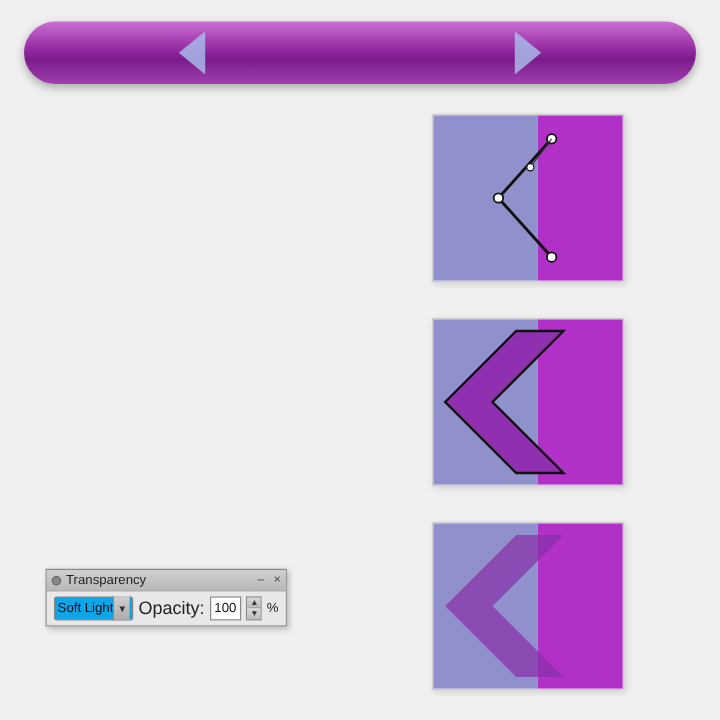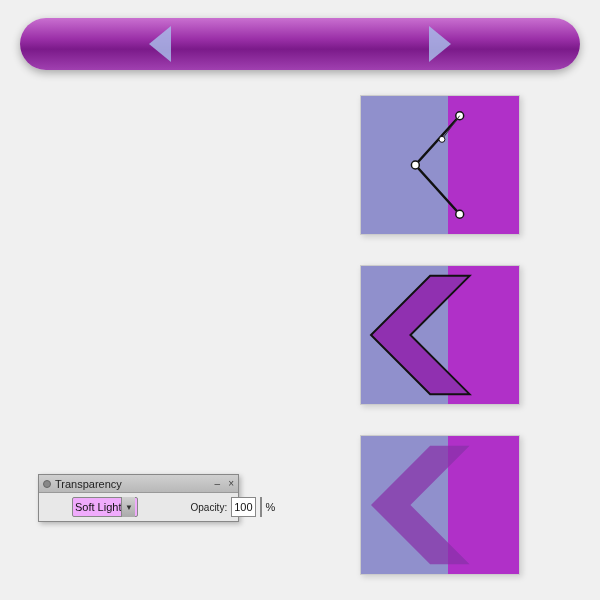--- a/index.html
+++ b/index.html
@@ -153,25 +153,24 @@
       padding: 4px 6px;
       gap: 4px;
       height: 28px;
       background: #e8e8e8;
     }
 
     .blend-select-wrapper {
       display: flex;
       align-items: center;
       border: 1px solid #888;
-      background: #f0abfc;
+      background: #0ea5e9;
       height: 20px;
       padding: 0 2px;
       border-radius: 2px;
-      margin-left: 27px;
     }
     .blend-select-text {
       font-size: 11px;
       color: #111;
       white-space: nowrap;
     }
     .blend-arrow {
       width: 14px; height: 20px;
       background: linear-gradient(to bottom, #d0d0d0, #aaa);
       border-left: 1px solid #888;
@@ -179,23 +178,22 @@
       align-items: center;
       justify-content: center;
       cursor: pointer;
     }
     .blend-arrow-icon {
       font-size: 8px;
       color: #333;
     }
 
     .opacity-label {
-      font-size: 10px;
+      font-size: 15px;
       color: #222;
-      margin-left: 48px;
     }
     .opacity-value {
       width: 28px;
       font-size: 11px;
       color: #111;
       text-align: left;
       border: 1px solid #888;
       background: #fff;
       height: 20px;
       display: flex;

